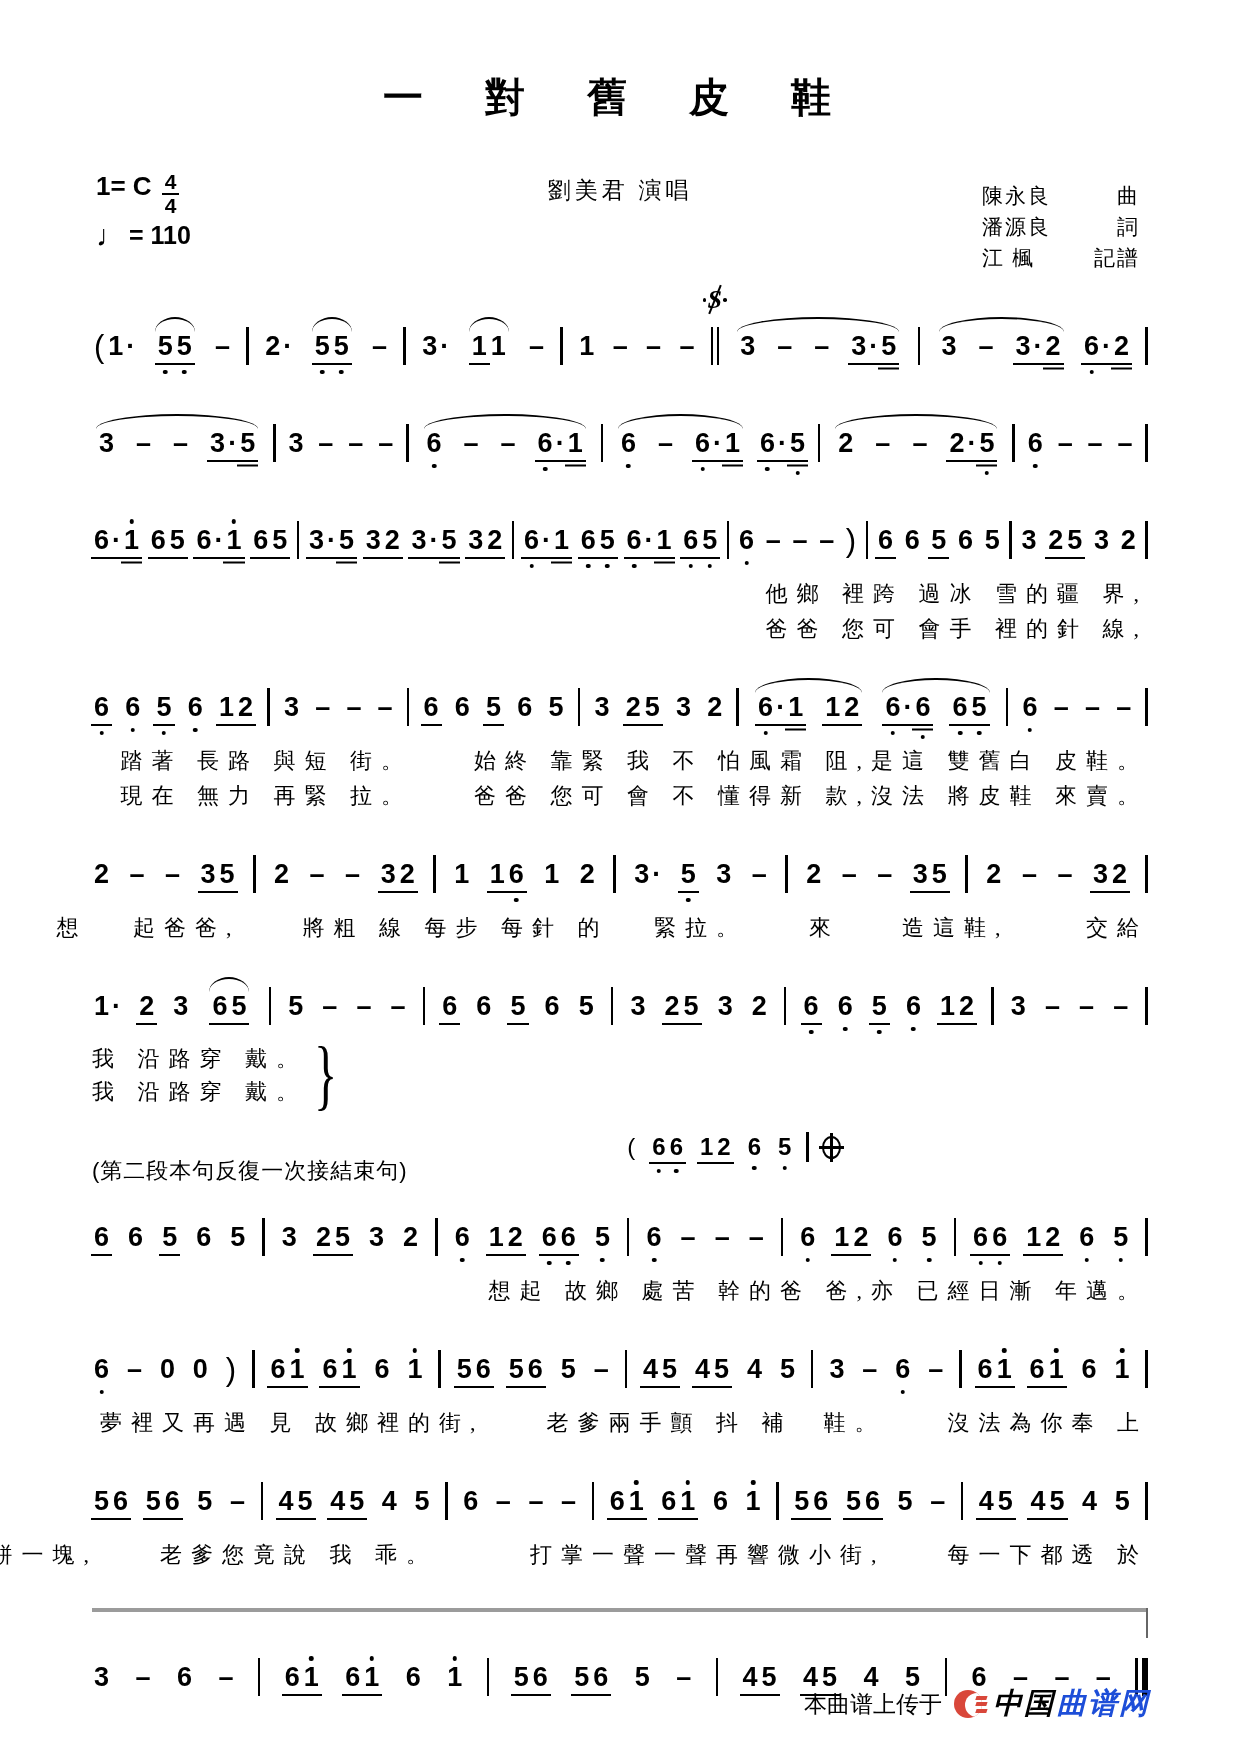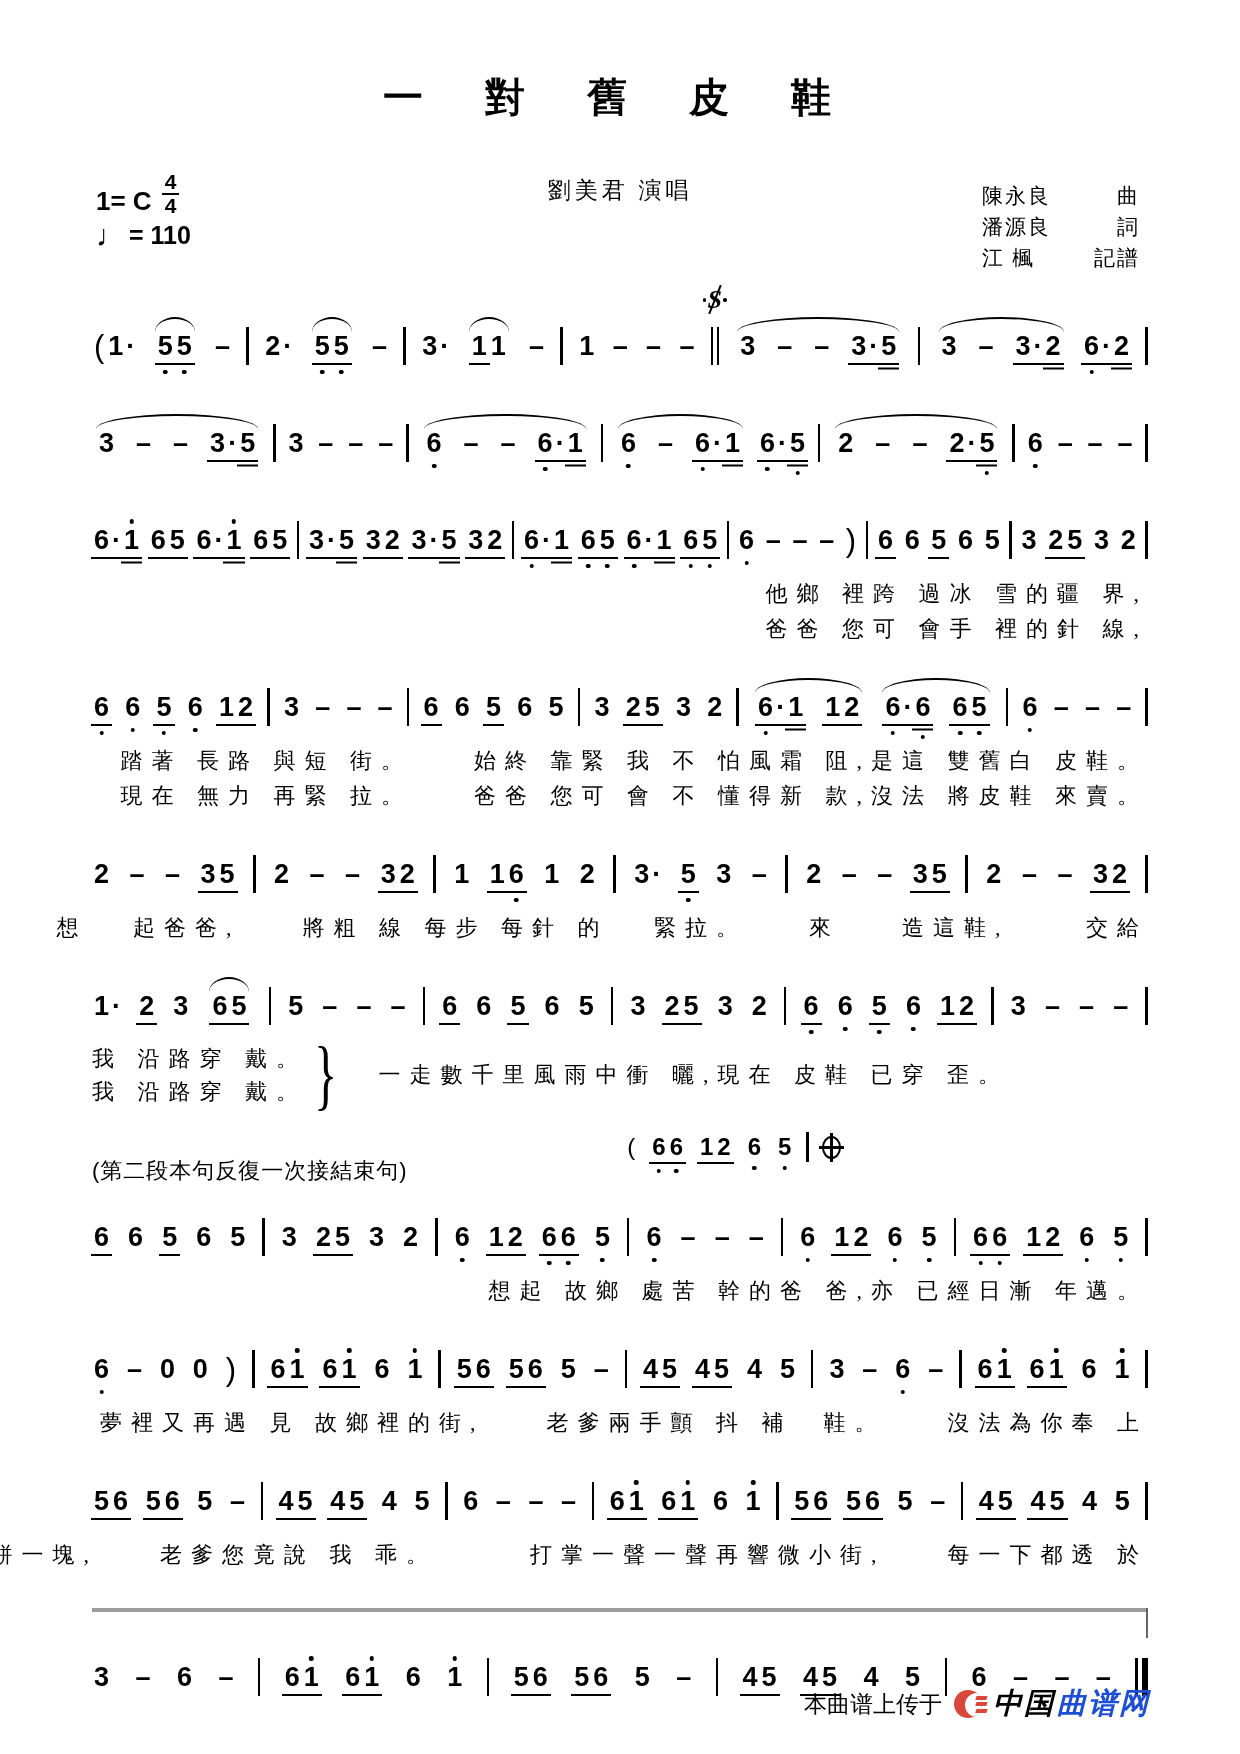--- a/index.html
+++ b/index.html
@@ -3,21 +3,21 @@
 <meta charset="utf-8">
 <style>
   html,body{margin:0;padding:0;background:#fff;color:#000;}
   .page{width:1240px;height:1754px;position:relative;box-sizing:border-box;
         padding:70px 92px 0;overflow:hidden;background:#fff;
         font-family:"Liberation Sans",sans-serif;}
   
   .title{ text-align:center;font-family:"Liberation Serif",serif;font-weight:700;
           font-size:40px;letter-spacing:26px;margin:0 0 38px;}
   .hdr{position:relative;height:120px;}
-  .keyrow{position:absolute;left:4px;top:8px;font-weight:700;font-size:26px;display:flex;align-items:flex-end;gap:10px;}
+  .keyrow{position:absolute;left:4px;top:8px;font-weight:700;font-size:26px;display:flex;align-items:flex-start;gap:10px;}
   .frac{display:inline-flex;flex-direction:column;align-items:center;font-size:21px;line-height:1.02;}
   .frac .num{border-bottom:2.5px solid #000;padding:0 3px 1px;}
   .temporow{position:absolute;left:4px;top:58px;font-weight:700;font-size:25px;display:flex;align-items:center;gap:3px;}
   .tempo-note{font-size:30px;line-height:20px;}
   .performer{position:absolute;left:0;right:0;top:12px;text-align:center;
              font-family:"Liberation Serif",serif;font-size:23px;letter-spacing:4px;}
   .credits{position:absolute;right:8px;top:18px;font-family:"Liberation Serif",serif;font-size:21px;}
   .credit-row{display:flex;justify-content:space-between;width:158px;line-height:31px;letter-spacing:2px;text-align:center;}
   
   .system{margin-top:24px;}
@@ -731,21 +731,20 @@
             <span class="nc dash">–</span>
           </span>
           <span class="bar"></span>
         </div>
         <div class="pairrow">
           <div class="pair-left">
             <span class="txt" style="white-space: pre; font-family: &quot;Liberation Serif&quot;, serif; font-size: 22px; letter-spacing: 9px; line-height: 33px;">我 沿路穿 戴。</span>
             <span class="txt" style="white-space: pre; font-family: &quot;Liberation Serif&quot;, serif; font-size: 22px; letter-spacing: 9px; line-height: 33px;">我 沿路穿 戴。</span>
           </div>
           <span class="brace">}</span>
-          <span class="pair-right">一走數千里風雨中衝 曬,現在 皮鞋 已穿 歪。</span>
         </div>
       </div>
       <div class="system">
         <div class="annrow">
           <span class="ann-left">(第二段本句反復一次接結束句)</span>
           <span class="ann-mid">
             <span class="tok">
               <span class="nc par">(</span>
             </span>
             <span class="tok">

